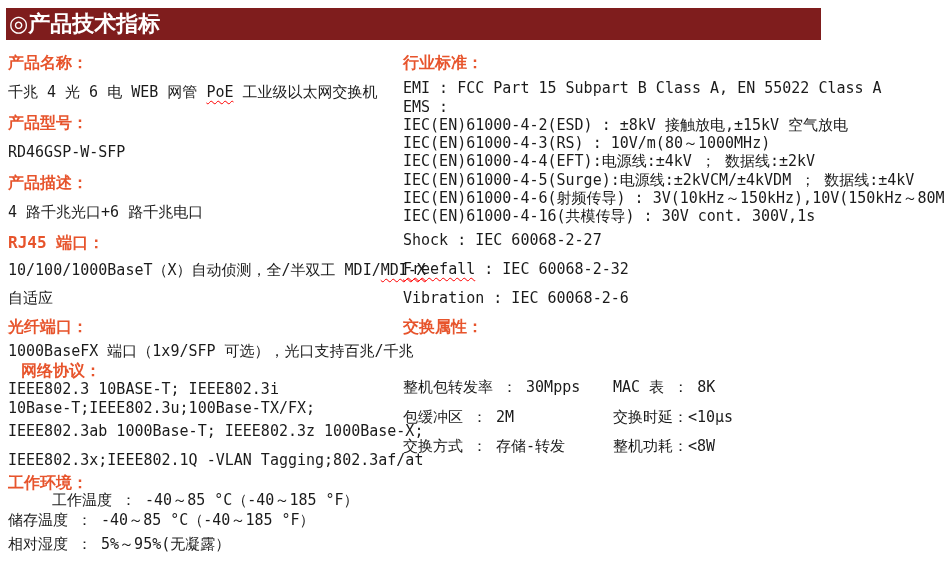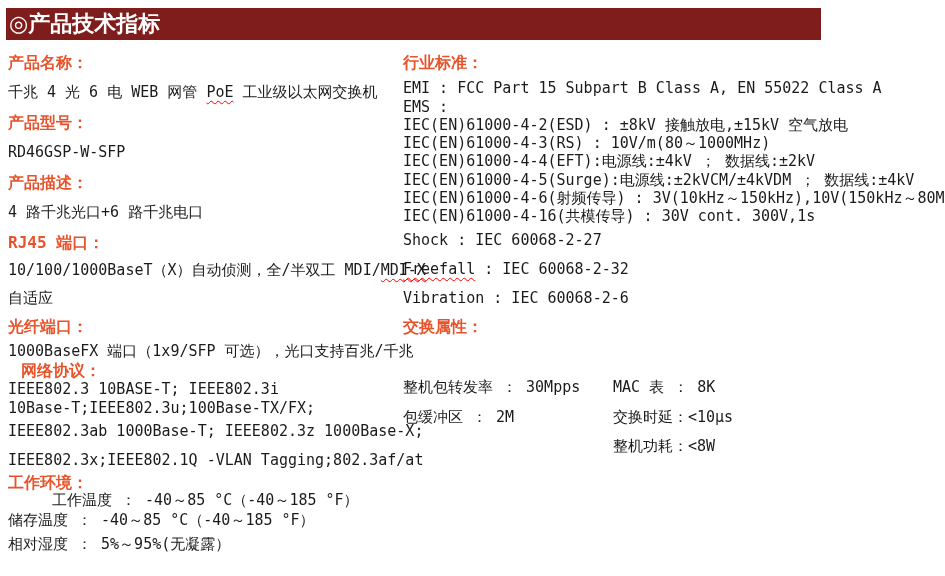--- a/index.html
+++ b/index.html
@@ -102,14 +102,15 @@
 </div>
 <div class="line row" style="left:403px; top:378px;">
   <span>整机包转发率 ： 30Mpps</span>
   <span class="c2">MAC 表 ： 8K</span>
 </div>
 <div class="line row" style="left:403px; top:408px;">
   <span>包缓冲区 ： 2M</span>
   <span class="c2">交换时延：&lt;10μs</span>
 </div>
 <div class="line row" style="left:403px; top:437px;">
+  <span>交换方式 ： 存储-转发</span>
   <span class="c2">整机功耗：&lt;8W</span>
 </div>
 
 </body></html>

